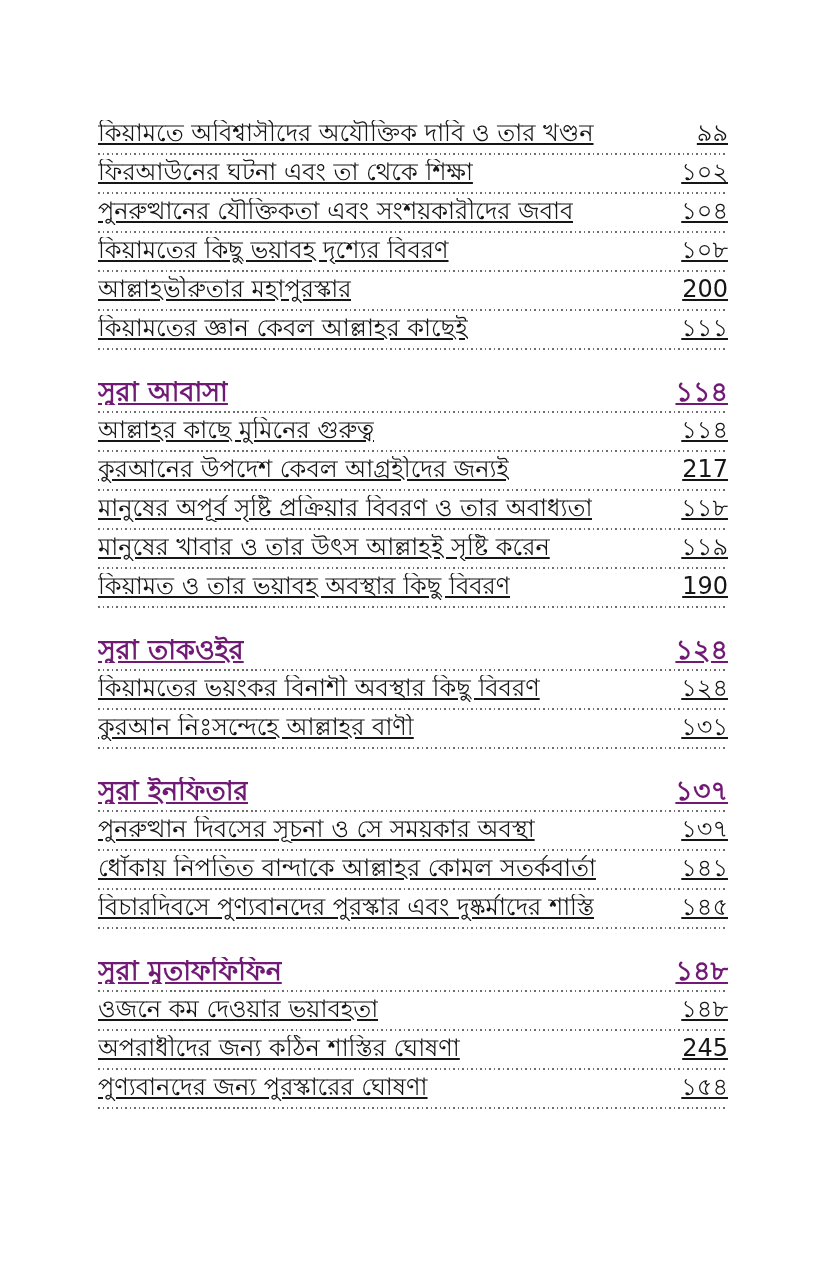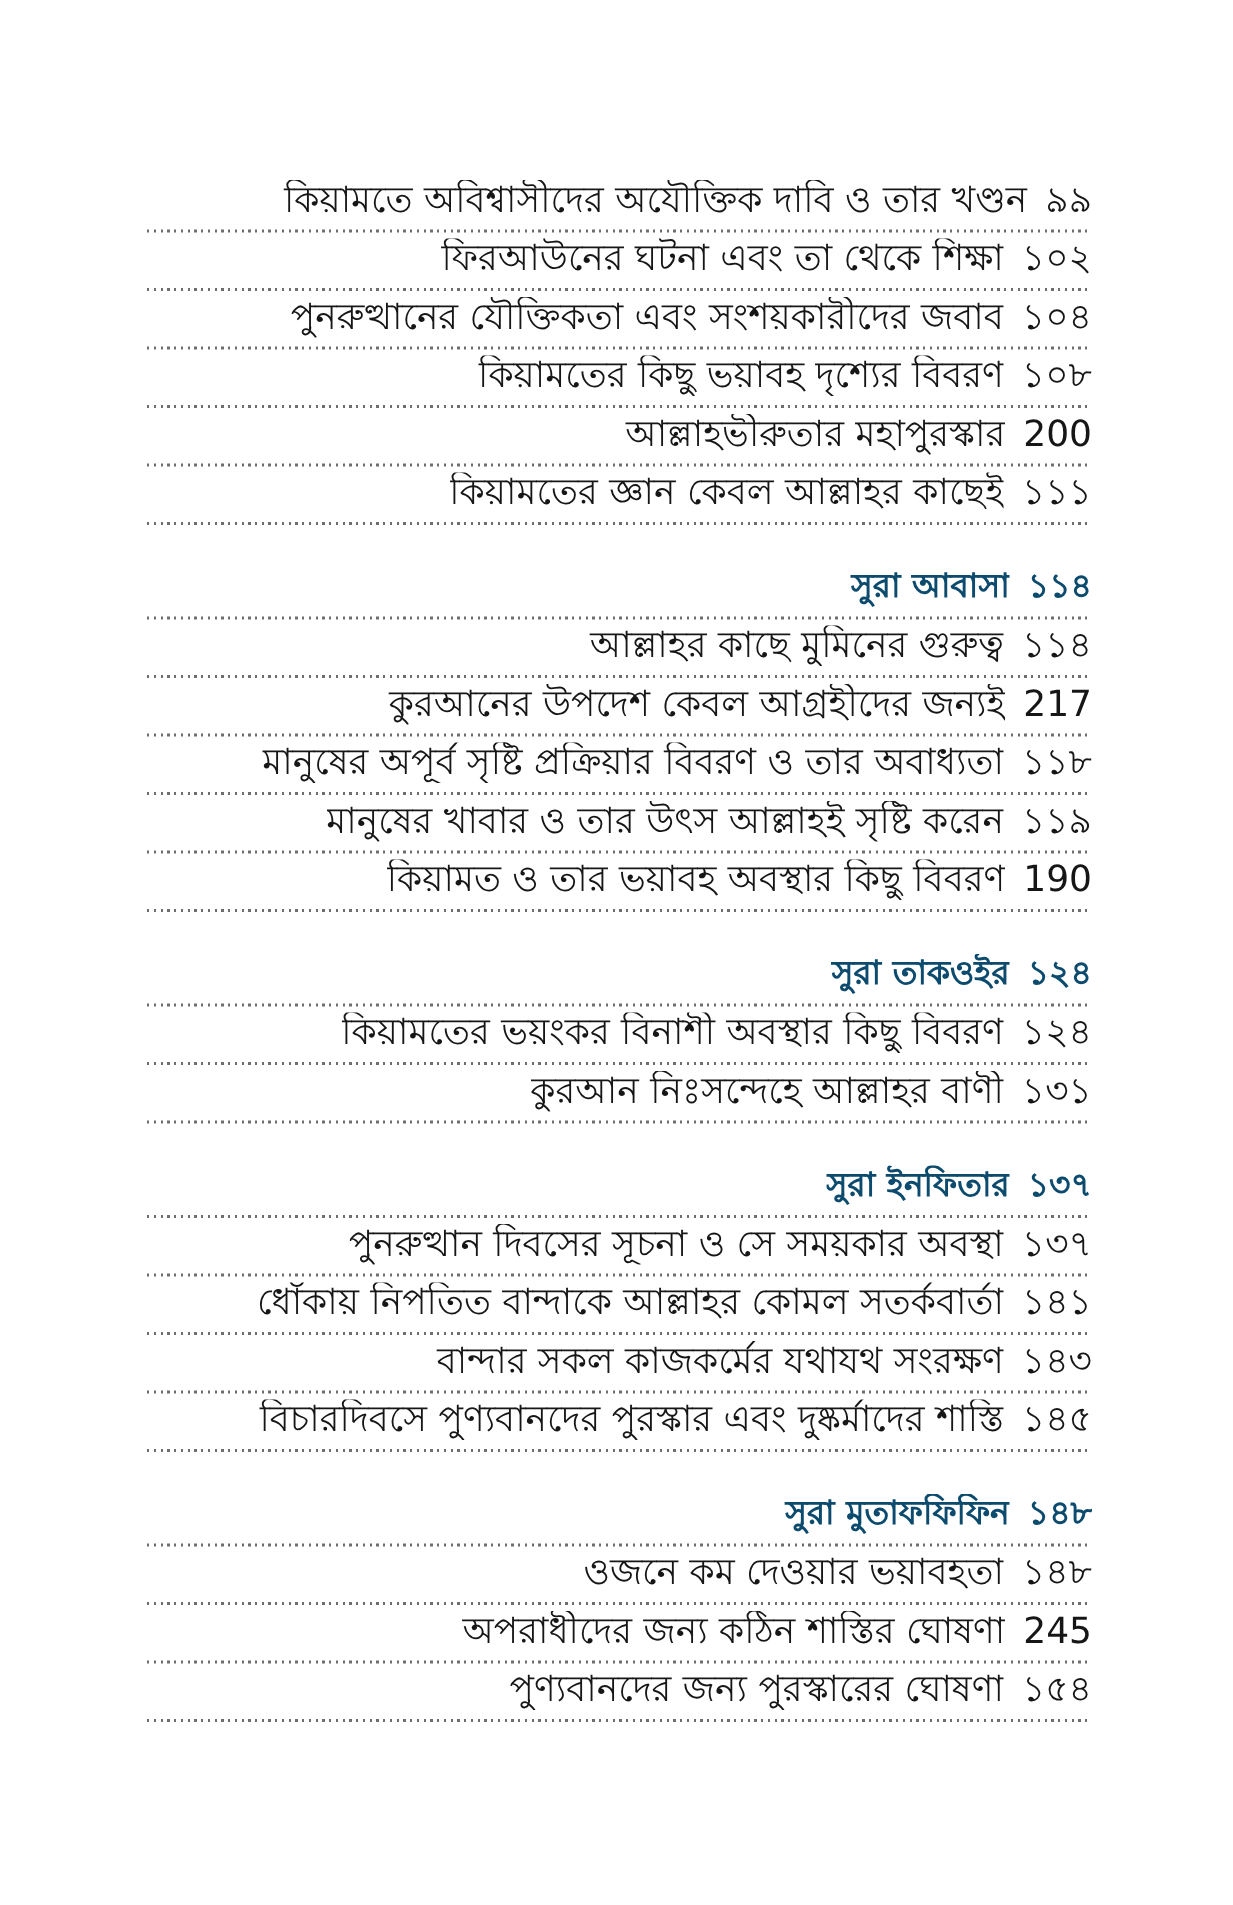--- a/index.html
+++ b/index.html
@@ -16,42 +16,43 @@
   }
   .toc {
     position: absolute;
     left: 98px;
     top: 116px;
     width: 630px;
   }
   .row {
     position: relative;
     display: flex;
-    justify-content: flex-end;
+    justify-content: space-between;
     align-items: flex-end;
     font-size: 24px;
     line-height: 27px;
     color: #161616;
     padding: 4px 0 8px 0;
+    text-decoration: underline;
   }
   .row .t {
     white-space: nowrap;
     overflow: hidden;
     text-overflow: clip;
     max-width: 540px;
   }
   .row .p {
     white-space: nowrap;
     margin-left: 12px;
   }
   .row.heading {
     font-weight: 700;
-    font-size: 22px;
+    font-size: 27px;
     margin-top: 24px;
-    color: #0c4a6e;
+    color: #701a75;
   }
   .leader {
     position: absolute;
     left: 0;
     right: 0;
     bottom: 0;
     height: 2px;
     background-image: repeating-linear-gradient(
       to right,
       #6e6e6e 0px, #6e6e6e 1.5px,
@@ -151,25 +152,20 @@
     <span class="t">পুনরুত্থান দিবসের সূচনা ও সে সময়কার অবস্থা</span>
     <span class="p">১৩৭</span>
     <span class="leader"></span>
   </div>
   <div class="row entry">
     <span class="t">ধোঁকায় নিপতিত বান্দাকে আল্লাহর কোমল সতর্কবার্তা</span>
     <span class="p">১৪১</span>
     <span class="leader"></span>
   </div>
   <div class="row entry">
-    <span class="t">বান্দার সকল কাজকর্মের যথাযথ সংরক্ষণ</span>
-    <span class="p">১৪৩</span>
-    <span class="leader"></span>
-  </div>
-  <div class="row entry">
     <span class="t">বিচারদিবসে পুণ্যবানদের পুরস্কার এবং দুষ্কর্মাদের শাস্তি</span>
     <span class="p">১৪৫</span>
     <span class="leader"></span>
   </div>
 
   <div class="row heading">
     <span class="t">সুরা মুতাফফিফিন</span>
     <span class="p">১৪৮</span>
     <span class="leader"></span>
   </div>

